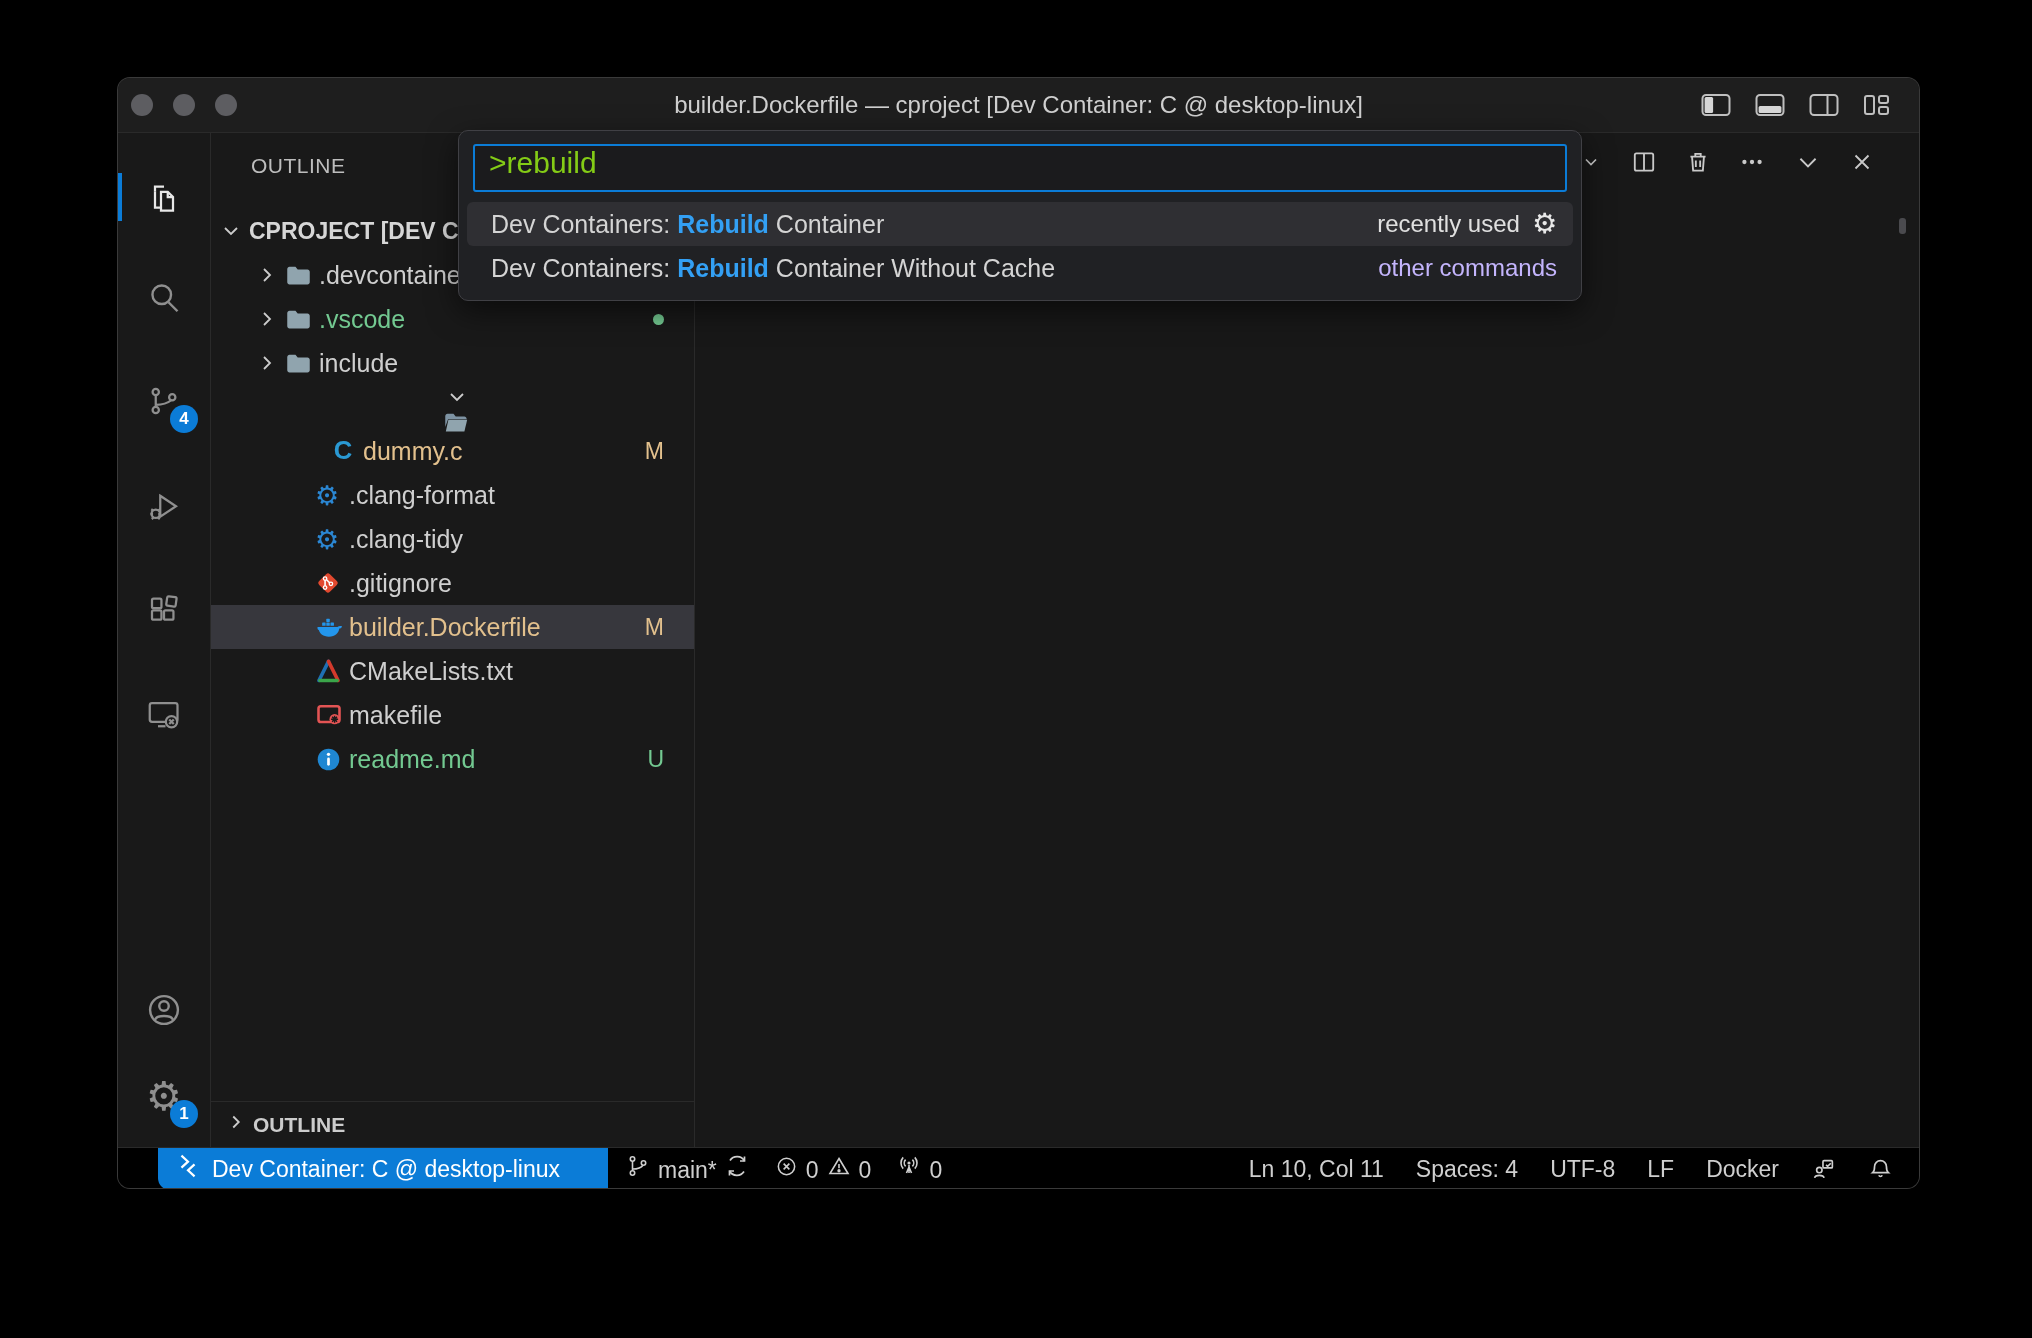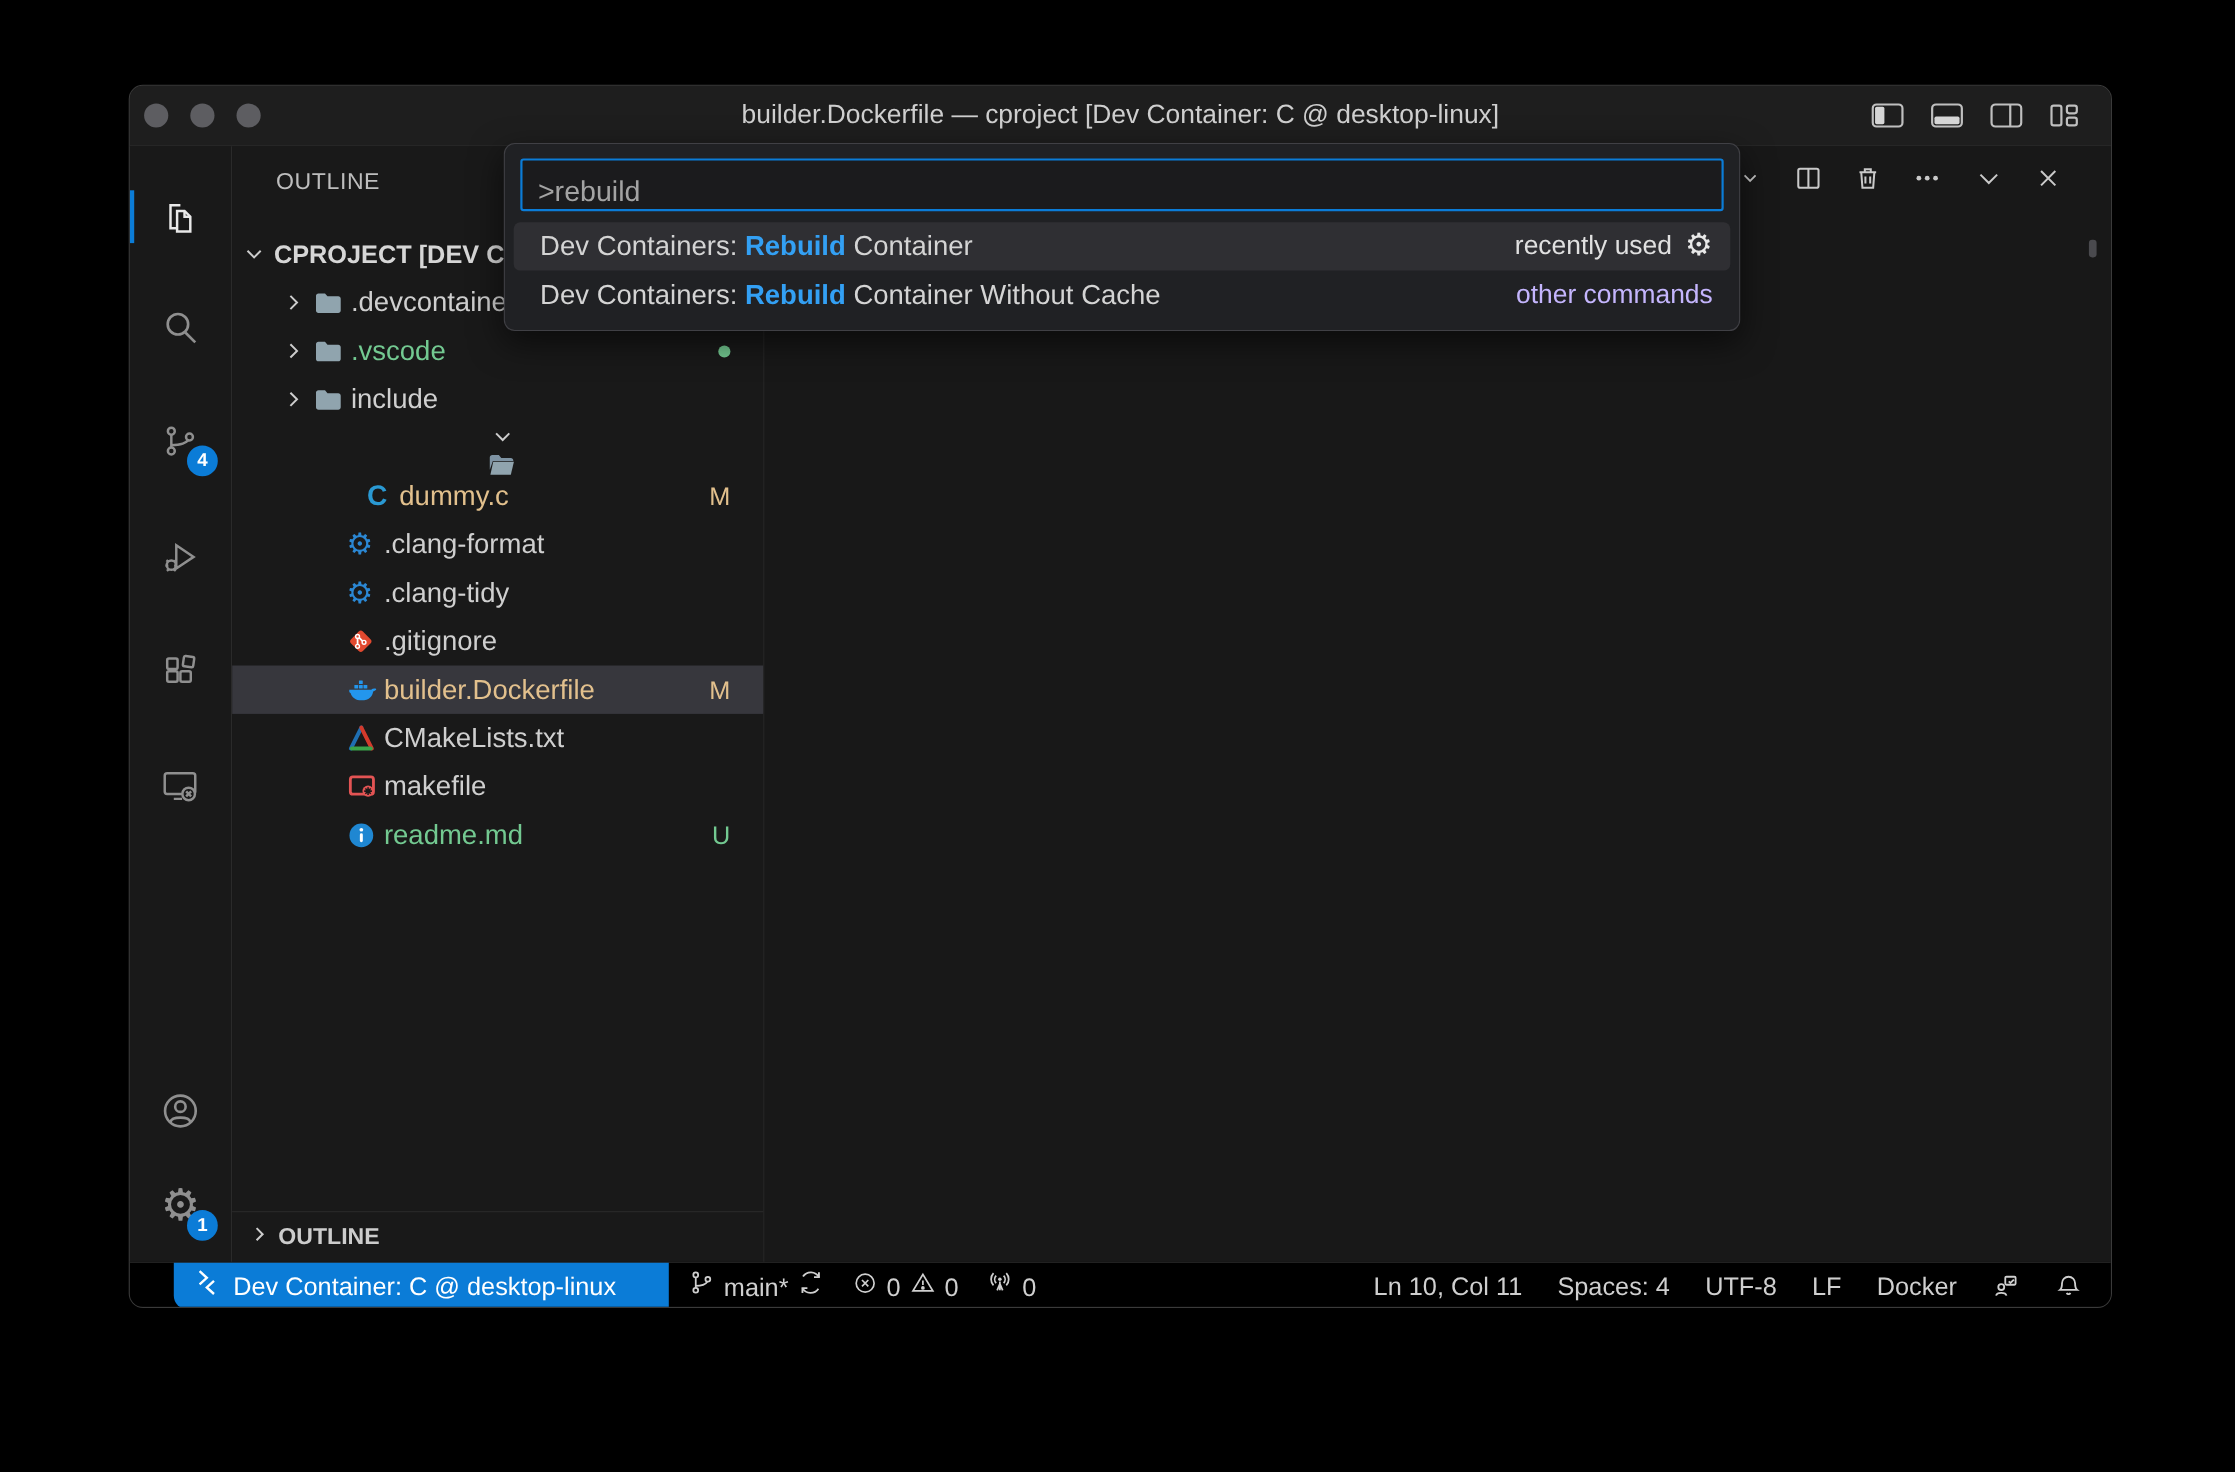--- a/index.html
+++ b/index.html
@@ -49,21 +49,21 @@
     color:#cfcfcf;font-size:23px;padding-left:40px;}
   .remote{height:42px;width:450px;background:var(--accent);color:#fff;display:flex;align-items:center;
     gap:12px;padding-left:18px;box-sizing:border-box;flex:none;border-bottom-left-radius:12px;}
   .sb-item{display:flex;align-items:flex-end;gap:8px;margin-left:26px;}
   .sb-right{margin-left:auto;display:flex;align-items:center;gap:32px;padding-right:26px;}
   .sb-right .sb-item{margin-left:0;}
   
   .palette{position:absolute;left:340px;top:52px;width:1122px;background:#202124;border:1px solid #404045;
     border-radius:10px;box-shadow:0 10px 30px rgba(0,0,0,.55);z-index:50;padding-bottom:10px;}
   .pal-input{margin:13px 14px 10px 14px;height:44px;background:#1b1b1d;border:2px solid var(--accent);
-    border-radius:3px;display:flex;align-items:flex-end;padding-left:14px;font-size:26px;color:#a3a3a3;}
+    border-radius:3px;display:flex;align-items:flex-start;padding-left:14px;font-size:30px;color:#84cc16;}
   .prow{height:44px;margin:0 8px;border-radius:6px;display:flex;align-items:center;
     padding:0 16px 0 24px;font-size:25px;color:#d4d4d4;}
   .prow.selected{background:#2f2f33;}
   .prow .hl{color:var(--hl);font-weight:bold;}
   .prow .sp{flex:1;}
   .prow .meta{font-size:24px;color:#c4b5fd;display:flex;align-items:center;gap:12px;}
   .prow.selected .meta{color:#e0e0e0;}
 </style>
 </head>
 <body>

